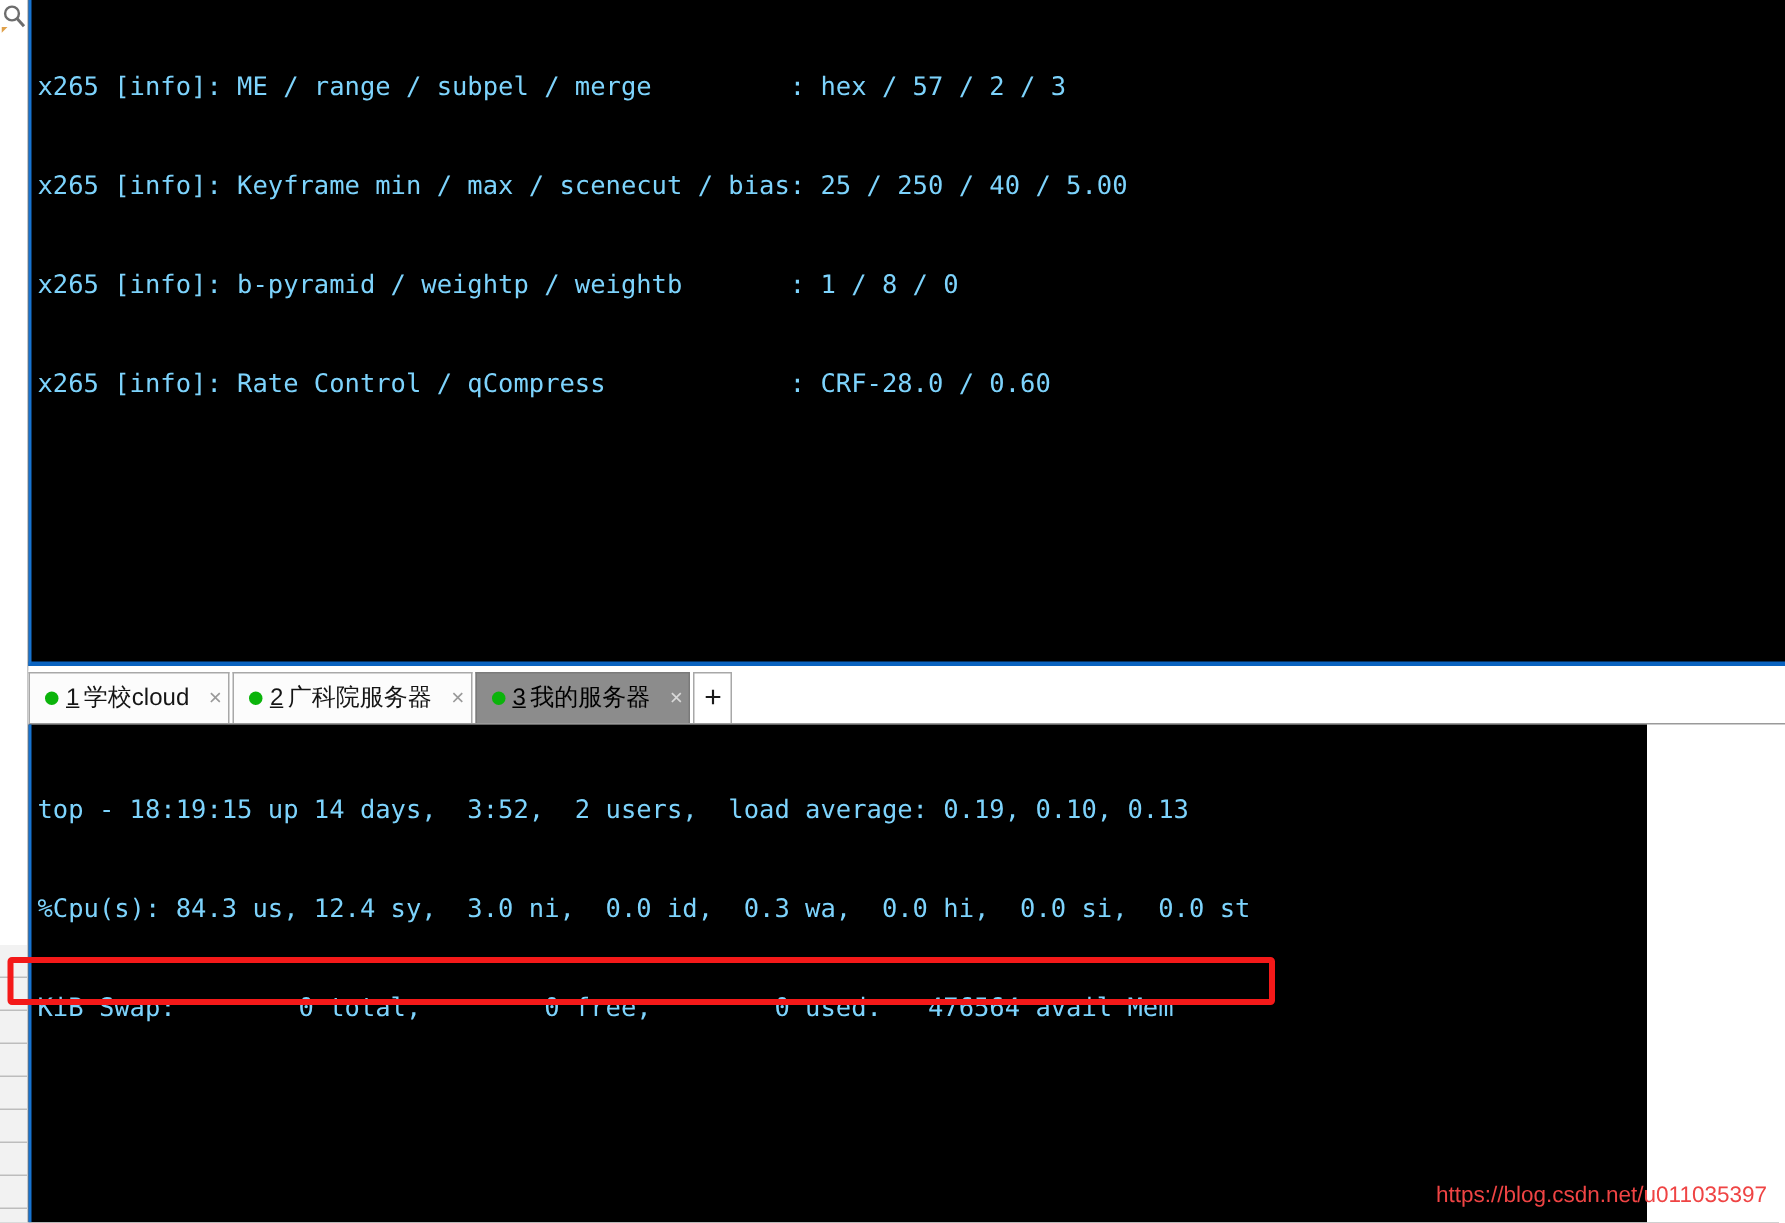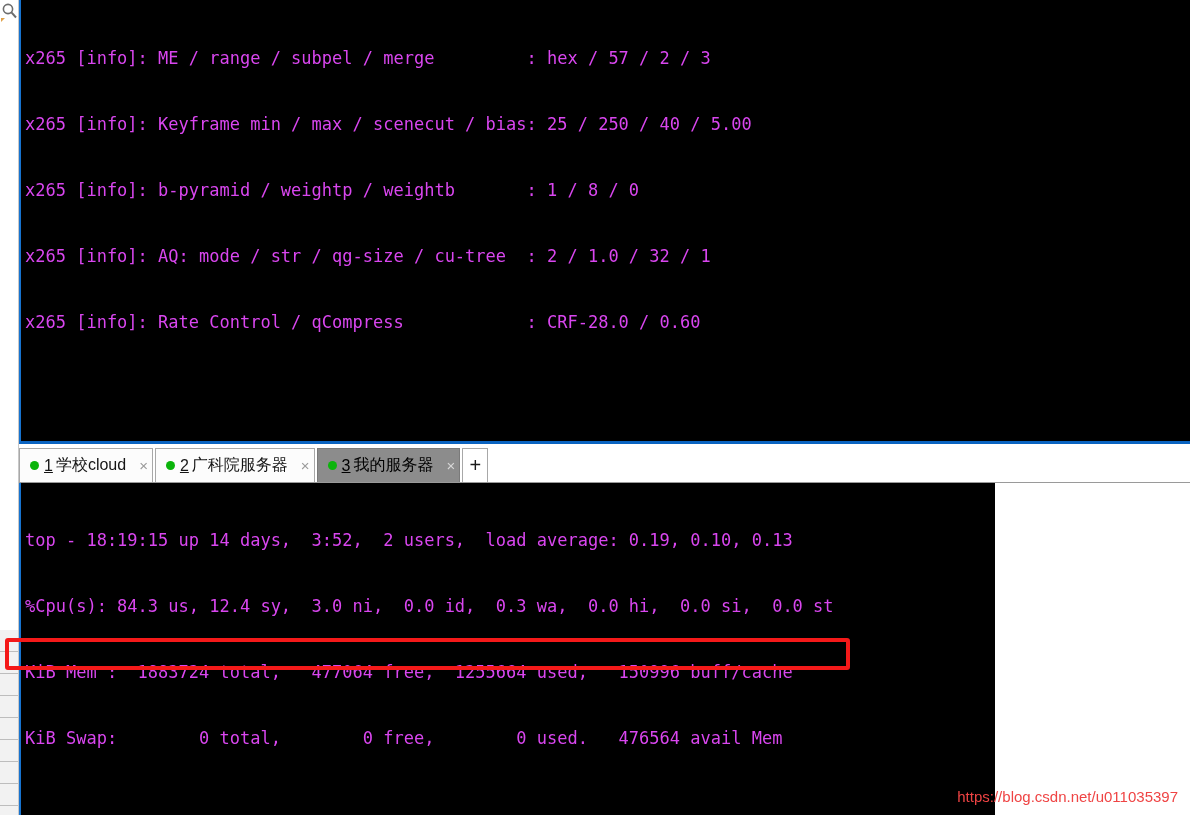--- a/index.html
+++ b/index.html
@@ -52,21 +52,21 @@
   #term-upper-inner {
     padding: 3px 0 0 4px;
     white-space: pre;
     font-family: "DejaVu Sans Mono", monospace;
     font-size: 17px;
     line-height: 22px;
     letter-spacing: 0px;
     color: #d8d8d8;
   }
   .ln { display: block; height: 22px; }
-  .c-white  { color: #d946ef; }
+  .c-white  { color: #7dd3fc; }
 
   
   #tabstrip {
     position: absolute;
     left: 19px; top: 447px;
     width: 1171px; height: 36px;
     background: #ffffff;
     border-bottom: 1px solid #9a9a9a;
     display: flex;
     align-items: flex-end;
@@ -112,21 +112,21 @@
     font-family: "Liberation Sans", sans-serif;
     font-size: 20px;
     color: #1a1a1a;
     cursor: default;
   }
 
   
   #term-lower {
     position: absolute;
     left: 19px; top: 483px;
-    width: 976px; height: 332px;
+    width: 1079px; height: 332px;
     background: #000000;
     border-left: 2px solid #1773cf;
     overflow: hidden;
   }
   #term-lower-inner {
     padding: 2px 0 0 4px;
     white-space: pre;
     font-family: "DejaVu Sans Mono", monospace;
     font-size: 17px;
     line-height: 22px;
@@ -175,21 +175,20 @@
       <div class="g-row"></div>
       <div class="g-row"></div>
     </div>
   </div>
 
   <div id="term-upper">
     <div id="term-upper-inner">
       <span class="ln c-white">x265 [info]: ME / range / subpel / merge         : hex / 57 / 2 / 3</span>
       <span class="ln c-white">x265 [info]: Keyframe min / max / scenecut / bias: 25 / 250 / 40 / 5.00</span>
       <span class="ln c-white">x265 [info]: b-pyramid / weightp / weightb       : 1 / 8 / 0</span>
-      <span class="ln c-white">x265 [info]: AQ: mode / str / qg-size / cu-tree  : 2 / 1.0 / 32 / 1</span>
       <span class="ln c-white">x265 [info]: Rate Control / qCompress            : CRF-28.0 / 0.60</span>
       
       
       
       
       
       
       
       
       
@@ -218,21 +217,20 @@
       <span>我的服务器</span>
       <span class="tab-close">×</span>
     </div>
     <div id="tab-add">+</div>
   </div>
 
   <div id="term-lower">
     <div id="term-lower-inner">
       <span class="ln c-white">top - 18:19:15 up 14 days,  3:52,  2 users,  load average: 0.19, 0.10, 0.13</span>
       <span class="ln c-white">%Cpu(s): 84.3 us, 12.4 sy,  3.0 ni,  0.0 id,  0.3 wa,  0.0 hi,  0.0 si,  0.0 st</span>
-      <span class="ln c-white">KiB Mem :  1883724 total,   477064 free,  1255664 used,   150996 buff/cache</span>
       <span class="ln c-white">KiB Swap:        0 total,        0 free,        0 used.   476564 avail Mem</span>
       
       
       
       
       
       
       
       
       

